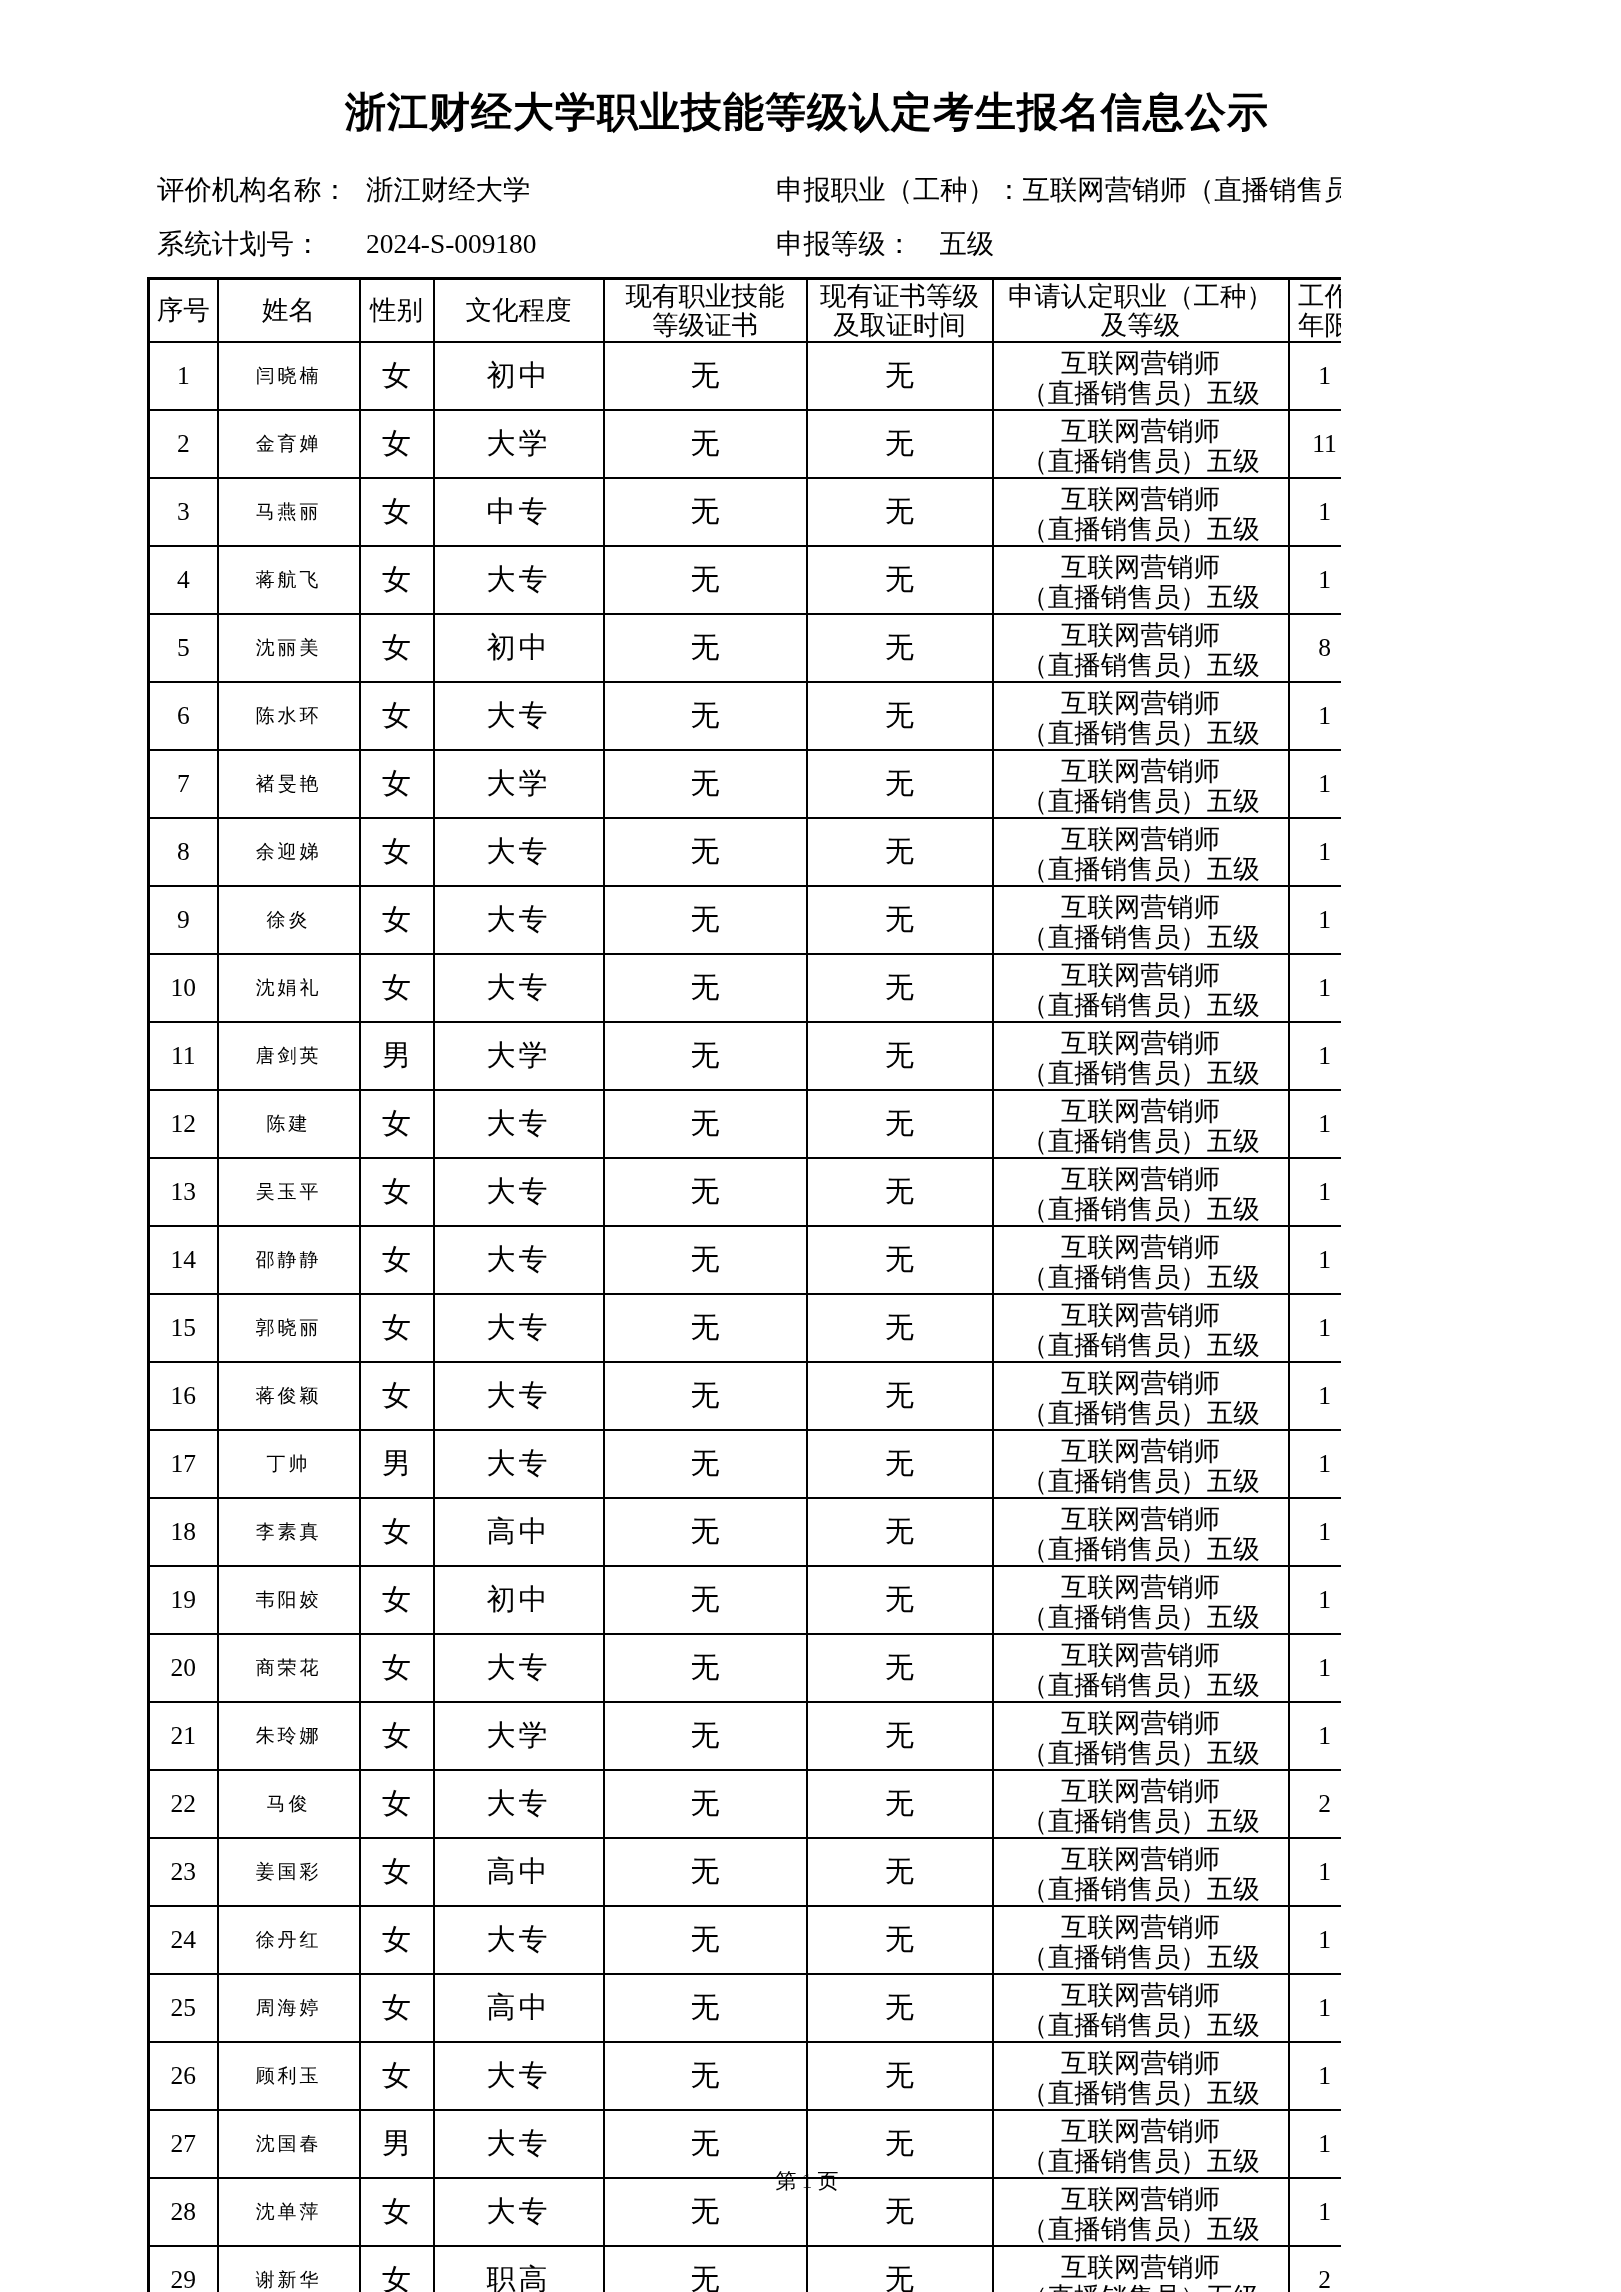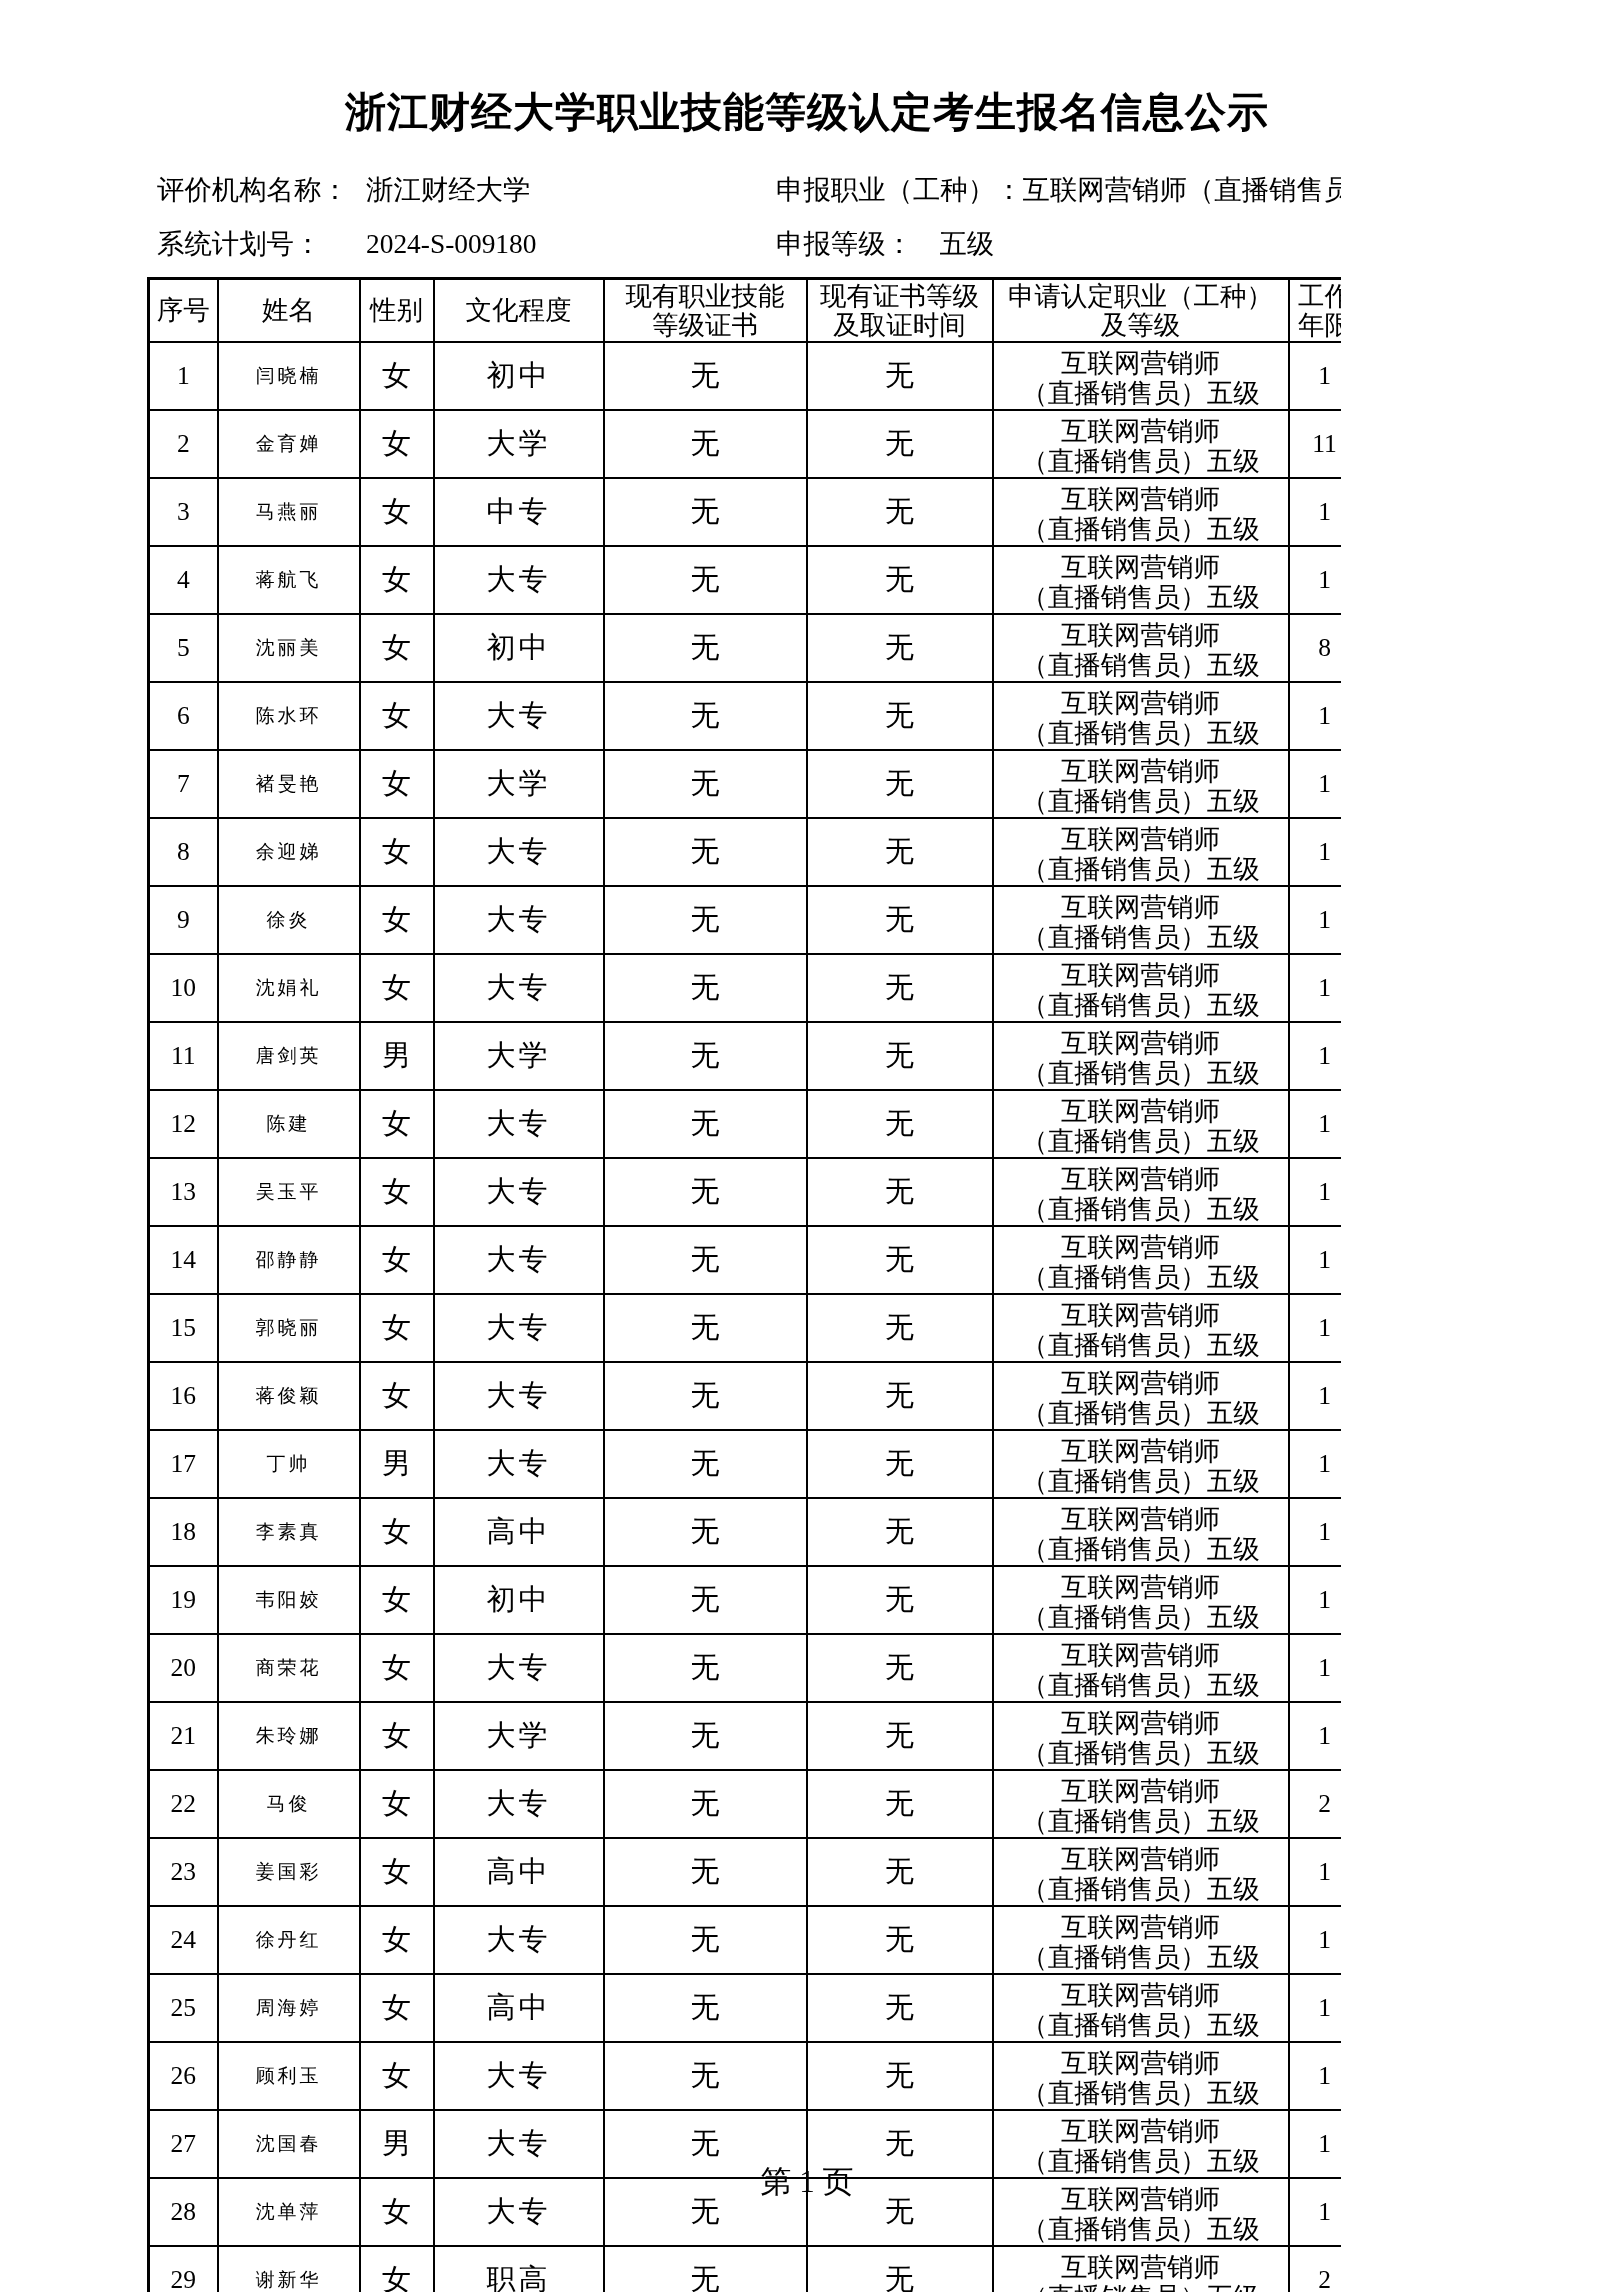--- a/index.html
+++ b/index.html
@@ -94,21 +94,21 @@
   }
   td.c-years { font-size: 25.5px; }
   td.c-note  { font-size: 25.5px; }
 
   .page-footer {
     position: absolute;
     top: 2168px;
     left: 147px;
     width: 1320px;
     text-align: center;
-    font-size: 31px;
+    font-size: 21px;
     line-height: 27.4px;
     white-space: pre;
   }
 </style>
 </head>
 <body>
 
 <div class="page">
 
   <div class="doc-title">浙江财经大学职业技能等级认定考生报名信息公示</div>

